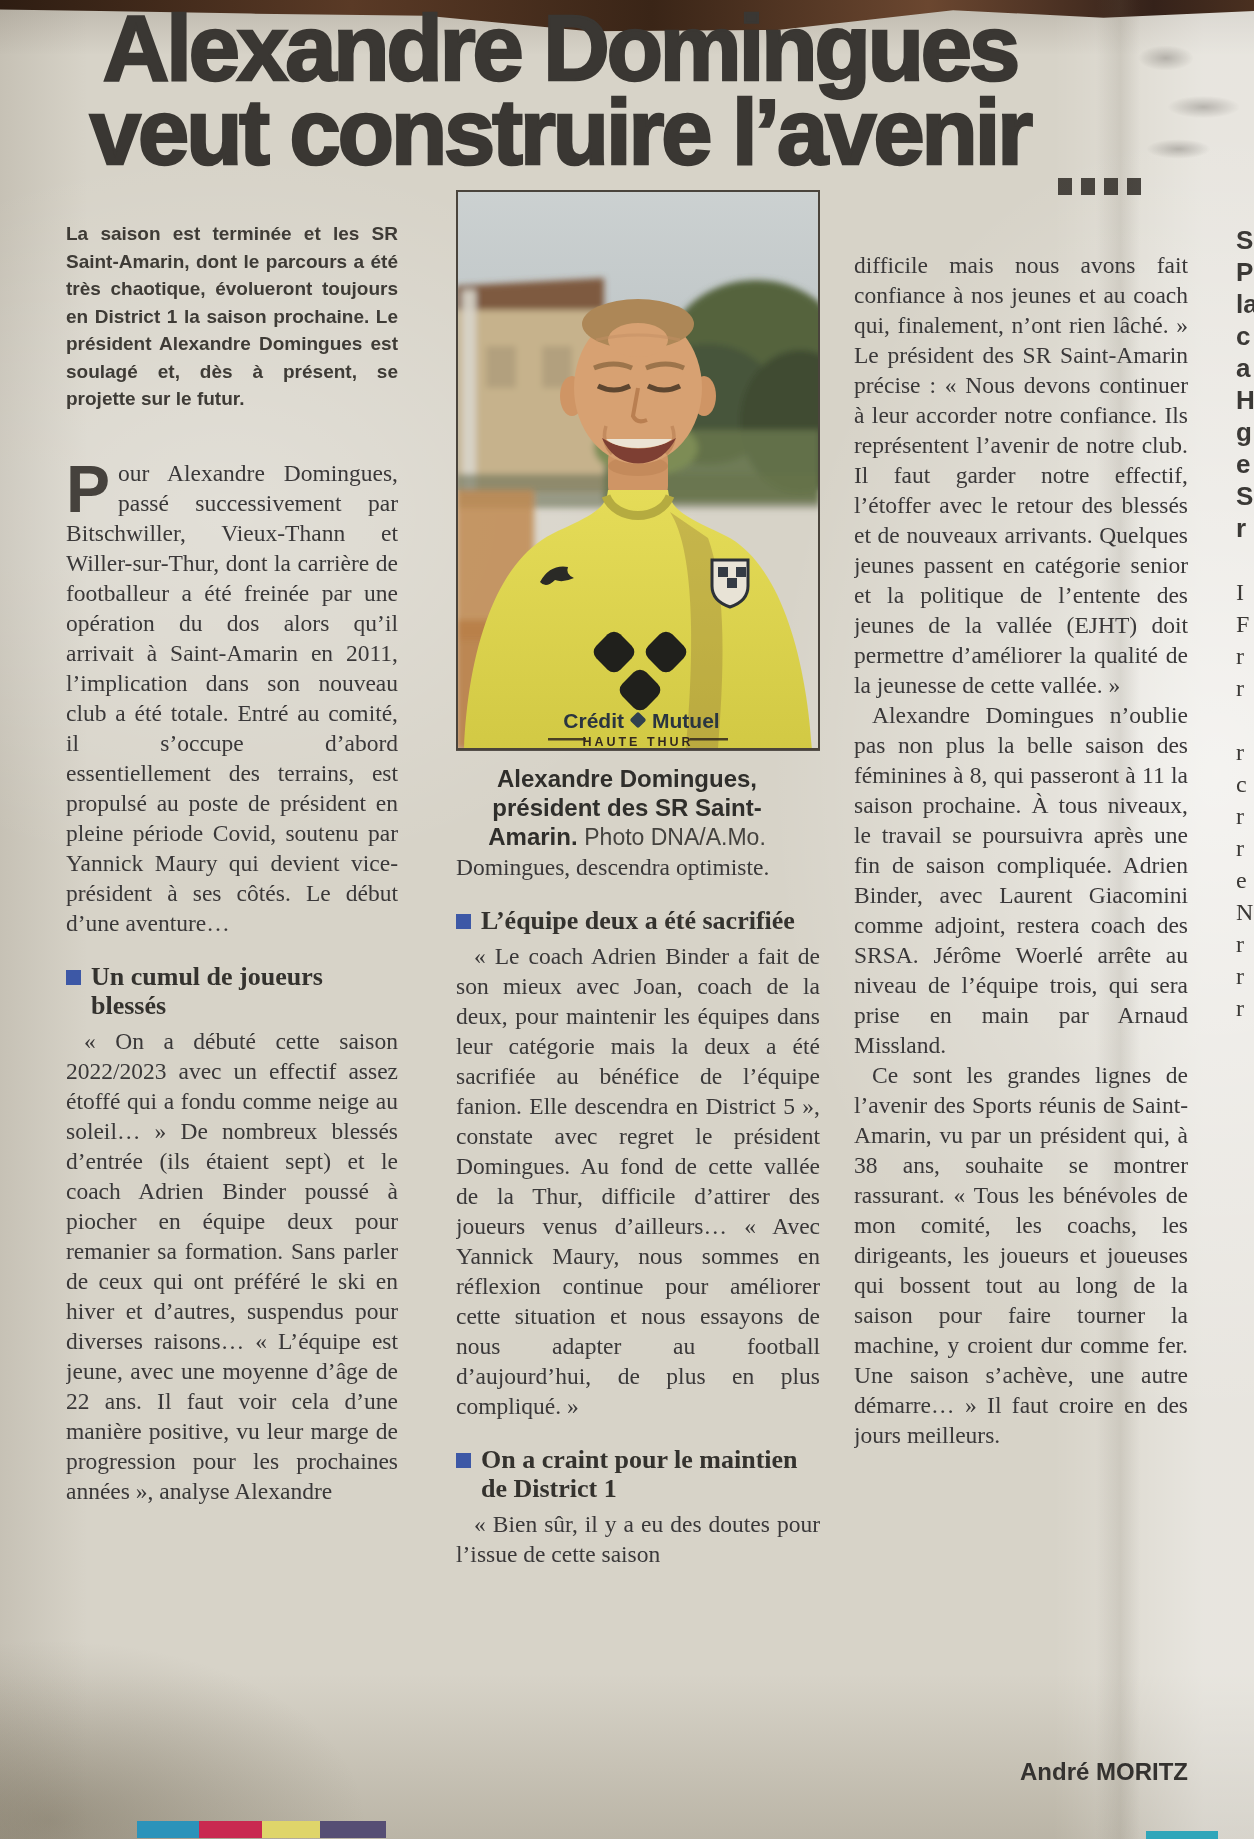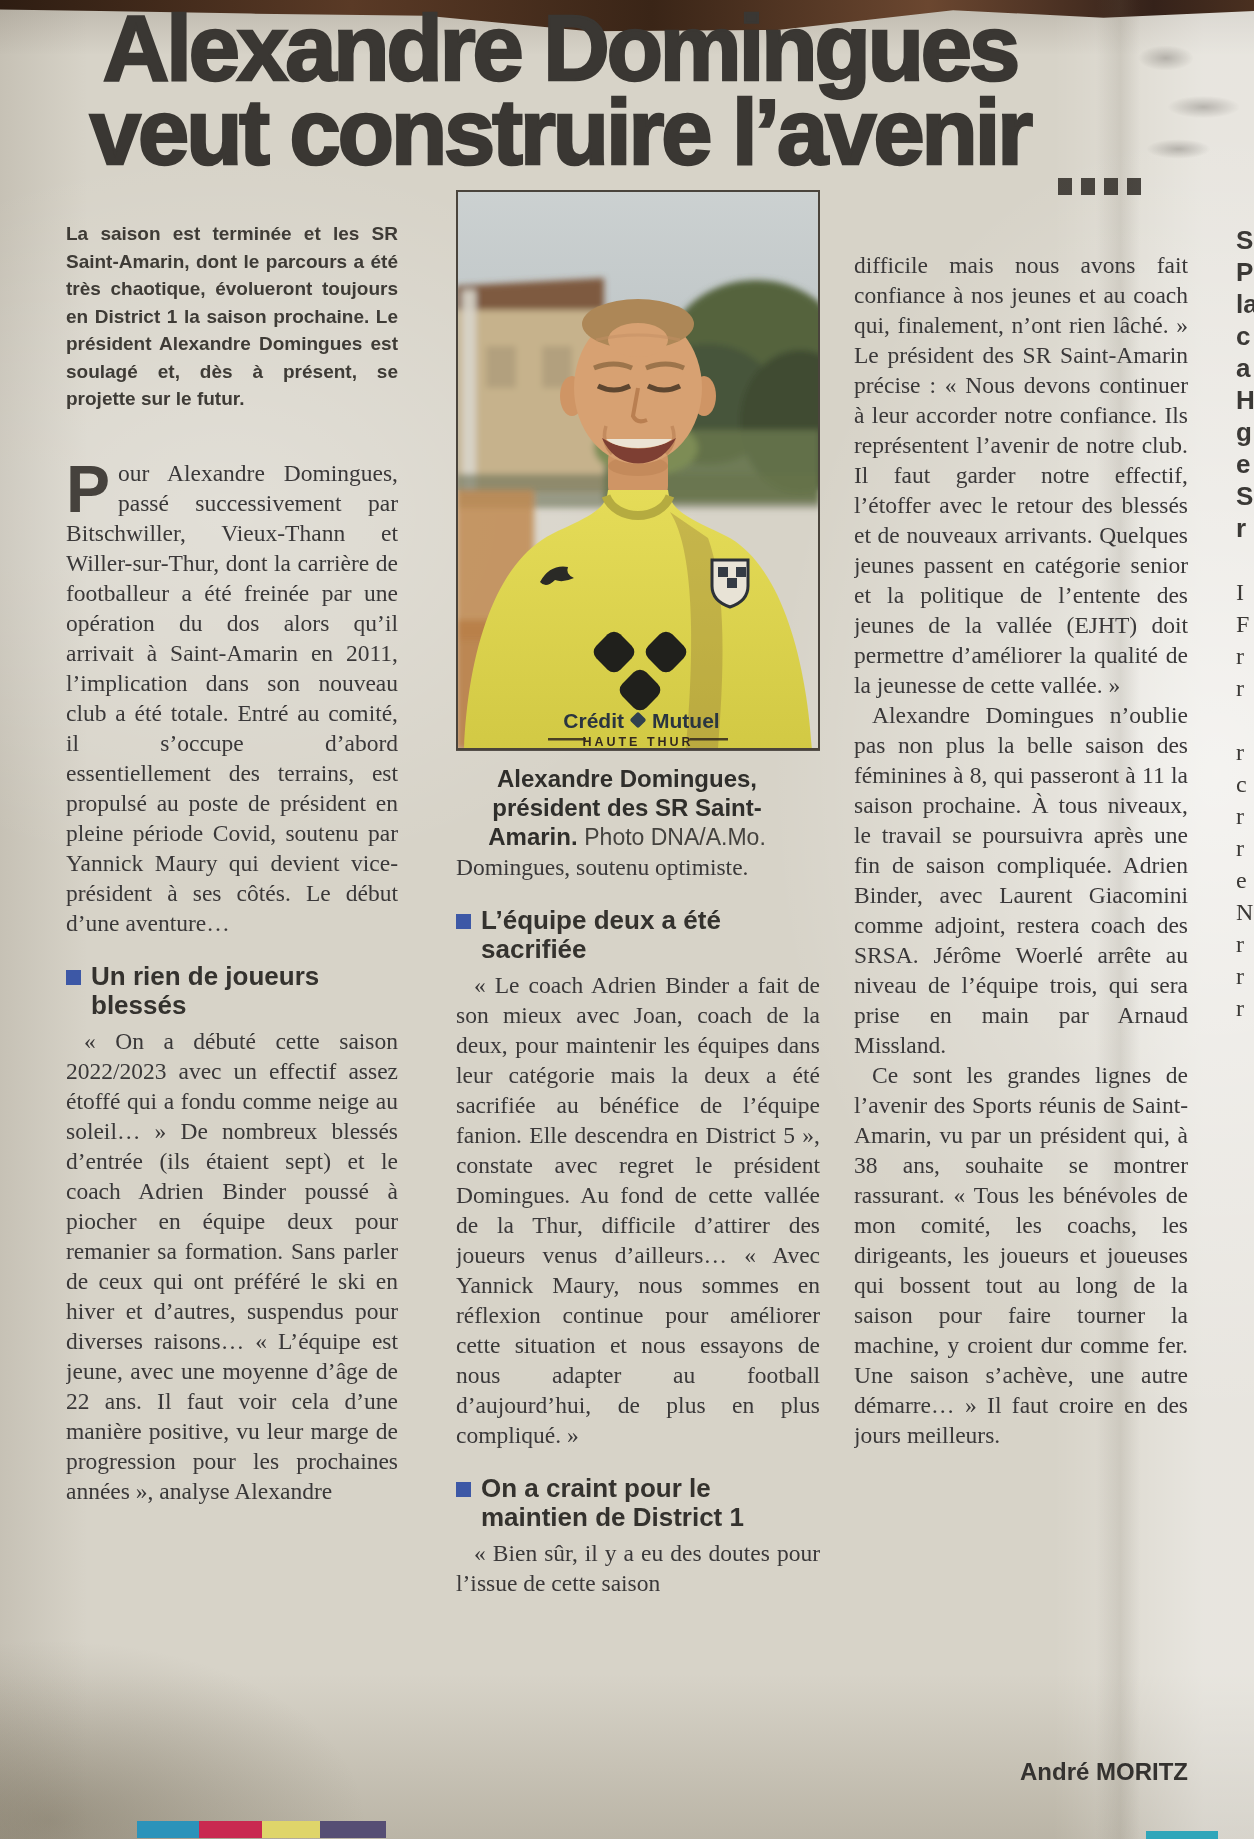--- a/index.html
+++ b/index.html
@@ -24,21 +24,21 @@
     font-size:19px;line-height:27.5px;color:#3e3b36;text-align:justify;margin-top:36px;}
   .colbody{position:absolute;text-align:justify;font-size:23.5px;line-height:30px;overflow:hidden;margin-top:24px;}
   #col1{top:434px;left:66px;width:332px;height:1370px;}
   #col2{top:166px;left:456px;width:364px;height:1648px;}
   #col3{top:226px;left:854px;width:334px;height:1530px;}
   .colbody p{margin:0;}
   .colbody p.indent{text-indent:18px;}
   .dropcap{float:left;font-family:"Liberation Sans","DejaVu Sans",sans-serif;
     font-weight:700;font-size:66px;line-height:54px;color:#46423d;margin:4px 8px 0 0;}
   .subhead{display:flex;align-items:flex-start;margin:24px 0 6px 0;
-    font-family:Liberation Sans, sans-serif;font-weight:700;
+    font-family:Liberation Serif, serif;font-weight:700;
     font-size:26px;line-height:29px;color:#34322e;text-align:left;}
   .subhead .sq{flex:0 0 auto;width:15px;height:15px;margin:8px 10px 0 0;background:#3d58a6;}
   .photo-wrap{width:364px;height:560px;outline:1.5px solid #55504a;}
   .caption{margin-top:14px;width:342px;text-align:center;
     font-family:"Liberation Sans","DejaVu Sans",sans-serif;
     font-size:24px;line-height:29px;color:#2f2e2b;}
   .caption .capbold{font-weight:700;}
   .caption .capcredit{font-weight:400;color:#44423e;font-size:23px;}
   .first-after-photo{margin-top:24px;}
   .byline{position:absolute;top:1758px;left:854px;width:334px;text-align:right;
@@ -72,21 +72,21 @@
     <div>Alexandre Domingues</div>
     <div>veut construire l’avenir</div>
   </div>
 
   <div class="lead">La saison est terminée et les SR Saint-Amarin, dont le parcours a été très chaotique, évolueront toujours en District 1 la saison prochaine. Le président Alexandre Domingues est soulagé et, dès à présent, se projette sur le futur.</div>
 
   <div id="col1" class="colbody">
     <p><span class="dropcap">P</span><span>our Alexandre Domingues, passé successivement par Bitschwiller, Vieux-Thann et Willer-sur-Thur, dont la carrière de footballeur a été freinée par une opération du dos alors qu’il arrivait à Saint-Amarin en 2011, l’implication dans son nouveau club a été totale. Entré au comité, il s’occupe d’abord essentiellement des terrains, est propulsé au poste de président en pleine période Covid, soutenu par Yannick Maury qui devient vice-président à ses côtés. Le début d’une aventure…</span></p>
     <div class="subhead">
       <span class="sq"></span>
-      <span>Un rien de joueurs blessés</span>
+      <span>Un cumul de joueurs blessés</span>
     </div>
     <p class="indent">« On a débuté cette saison 2022/2023 avec un effectif assez étoffé qui a fondu comme neige au soleil… » De nombreux blessés d’entrée (ils étaient sept) et le coach Adrien Binder poussé à piocher en équipe deux pour remanier sa formation. Sans parler de ceux qui ont préféré le ski en hiver et d’autres, suspendus pour diverses raisons… « L’équipe est jeune, avec une moyenne d’âge de 22 ans. Il faut voir cela d’une manière positive, vu leur marge de progression pour les prochaines années », analyse Alexandre</p>
   </div>
 
   <div id="col2" class="colbody">
     <div class="photo-wrap">
       <svg width="364" height="560" viewBox="0 0 364 560" xmlns="http://www.w3.org/2000/svg">
         <defs>
           <linearGradient id="sky" x1="0" y1="0" x2="0" y2="1">
             <stop offset="0" stop-color="#ccd1d1"></stop>
@@ -156,21 +156,21 @@
           <rect x="234" y="548" width="38" height="2.5" fill="#33291f" opacity=".85"></rect>
           <text x="182" y="556" text-anchor="middle" font-family="Liberation Sans, sans-serif" font-weight="bold" font-size="12.5" letter-spacing="3" fill="#33291f">HAUTE THUR</text>
         </g>
         <rect x="1" y="1" width="362" height="558" fill="none" stroke="#4a443c" stroke-width="2"></rect>
       </svg>
     </div>
     <div class="caption">
       <span class="capbold">Alexandre Domingues, président des SR Saint-Amarin.</span>
       <span class="capcredit">Photo DNA/A.Mo.</span>
     </div>
-    <p class="first-after-photo">Domingues, soutenu optimiste.</p>
+    <p class="first-after-photo">Domingues, descendra optimiste.</p>
     <div class="subhead">
       <span class="sq"></span>
       <span>L’équipe deux a été sacrifiée</span>
     </div>
     <p class="indent">« Le coach Adrien Binder a fait de son mieux avec Joan, coach de la deux, pour maintenir les équipes dans leur catégorie mais la deux a été sacrifiée au bénéfice de l’équipe fanion. Elle descendra en District 5 », constate avec regret le président Domingues. Au fond de cette vallée de la Thur, difficile d’attirer des joueurs venus d’ailleurs… « Avec Yannick Maury, nous sommes en réflexion continue pour améliorer cette situation et nous essayons de nous adapter au football d’aujourd’hui, de plus en plus compliqué. »</p>
     <div class="subhead">
       <span class="sq"></span>
       <span>On a craint pour le maintien de District 1</span>
     </div>
     <p class="indent">« Bien sûr, il y a eu des doutes pour l’issue de cette saison</p>

